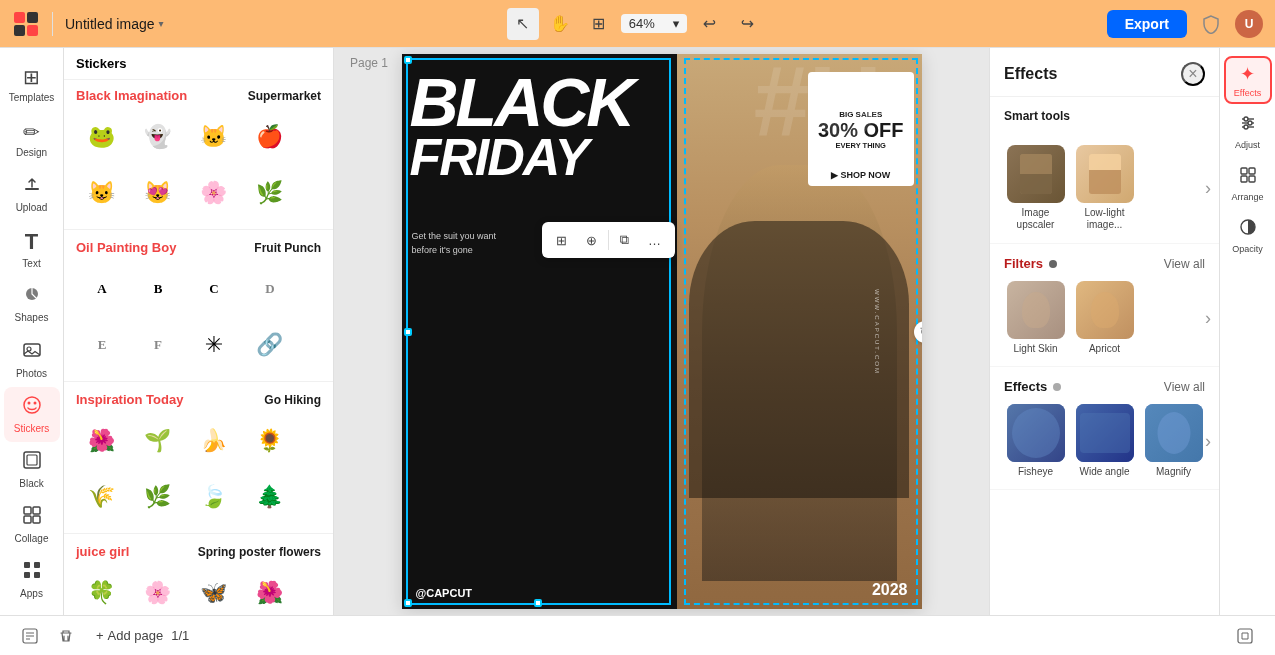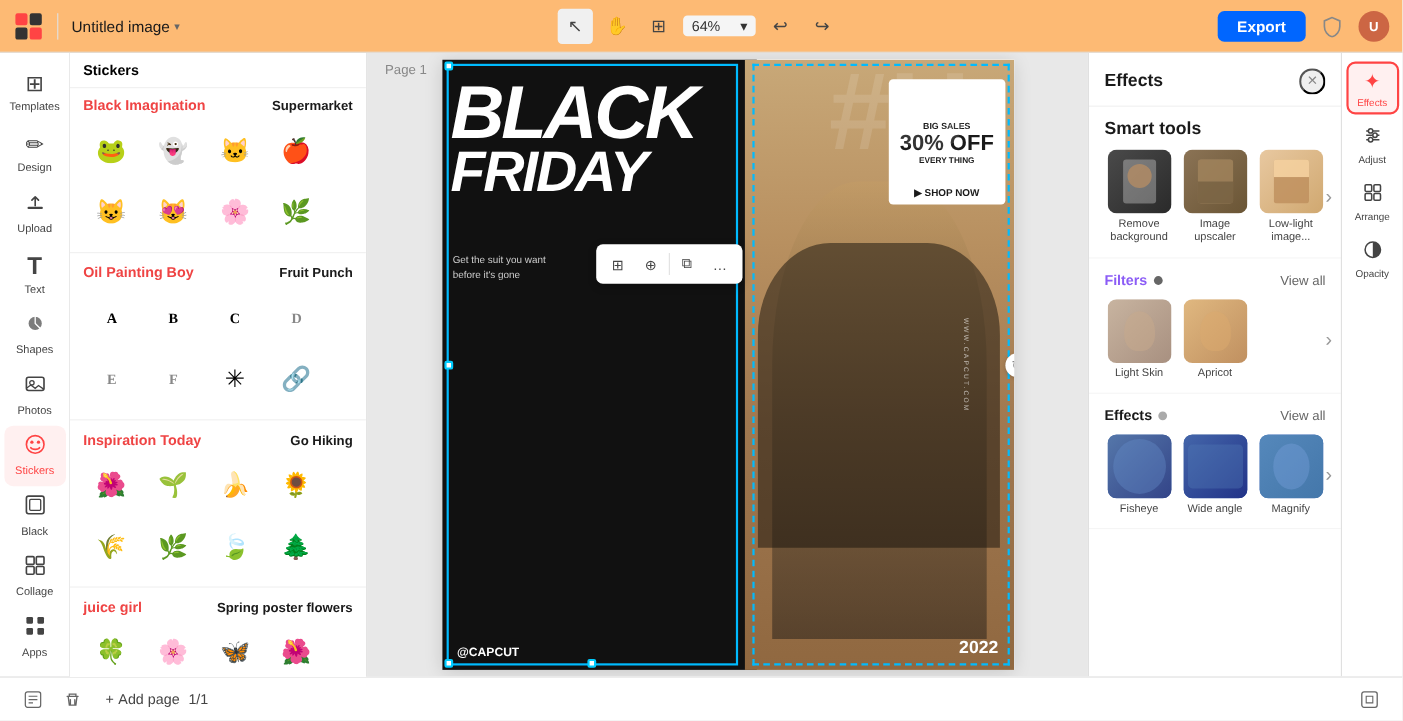--- a/index.html
+++ b/index.html
@@ -63,31 +63,31 @@
     .bottom-left { display: flex; align-items: center; gap: 8px; }
     .bottom-btn { width: 28px; height: 28px; display: flex; align-items: center; justify-content: center; cursor: pointer; color: #666; border-radius: 4px; font-size: 14px; border: none; background: transparent; }
     .add-page-btn { display: flex; align-items: center; gap: 4px; cursor: pointer; font-size: 13px; color: #444; padding: 4px 8px; border-radius: 4px; }
 
     
     .effects-panel { width: 230px; background: #fff; border-left: 1px solid #e0e0e0; display: flex; flex-direction: column; overflow-y: auto; flex-shrink: 0; }
     .effects-header { display: flex; align-items: center; justify-content: space-between; padding: 14px 14px 10px; border-bottom: 1px solid #f0f0f0; }
     .effects-title { font-size: 16px; font-weight: 600; color: #1a1a1a; }
     .close-btn { width: 24px; height: 24px; display: flex; align-items: center; justify-content: center; cursor: pointer; color: #888; border-radius: 50%; font-size: 16px; }
     .effects-section { padding: 12px 14px; border-bottom: 1px solid #f5f5f5; }
-    .effects-section-title { font-size: 16px; font-weight: 600; color: #1a1a1a; margin-bottom: 9px; }
+    .effects-section-title { font-size: 12px; font-weight: 600; color: #1a1a1a; margin-bottom: 22px; }
     .smart-tools-grid { display: grid; grid-template-columns: repeat(3, 1fr); gap: 6px; position: relative; }
     .smart-tool-item { display: flex; flex-direction: column; align-items: center; gap: 4px; cursor: pointer; }
     .smart-tool-thumb { width: 58px; height: 58px; border-radius: 8px; overflow: hidden; background: #e0e0e0; }
     .st-remove { background: linear-gradient(135deg, #555 40%, #888 100%); }
     .st-upscale { background: linear-gradient(135deg, #8B7355 40%, #a08060 100%); }
     .st-lowlight { background: linear-gradient(135deg, #e8c8a0 40%, #f0d8b0 100%); }
     .smart-tool-label { font-size: 10px; color: #444; text-align: center; line-height: 1.2; }
 
     .filters-header { display: flex; align-items: center; justify-content: space-between; margin-bottom: 10px; }
-    .filters-title { font-size: 13px; font-weight: 600; color: #8b5cf6; }
+    .filters-title { font-size: 13px; font-weight: 600; color: #b91c1c; }
     .view-all { font-size: 12px; color: #666; cursor: pointer; }
     .filters-grid { display: grid; grid-template-columns: repeat(3, 1fr); gap: 6px; position: relative; }
     .filter-item { display: flex; flex-direction: column; align-items: center; gap: 4px; cursor: pointer; }
     .filter-thumb { width: 58px; height: 58px; border-radius: 8px; overflow: hidden; }
     .filter-light-skin { background: linear-gradient(135deg, #d4c4b0 0%, #c4b49f 100%); }
     .filter-natural { background: linear-gradient(135deg, #c8b896 0%, #b8a886 100%); }
     .filter-apricot { background: linear-gradient(135deg, #e8c09a 0%, #d8b08a 100%); }
     .filter-label { font-size: 10px; color: #444; text-align: center; }
 
     .effects-label { font-size: 13px; font-weight: 600; color: #1a1a1a; }
@@ -342,21 +342,21 @@
       <div style="position:absolute;top:18px;right:8px;background:#fff;padding:6px 10px;border-radius:4px;text-align:center;min-width:90px;">
         <span style="display:block;font-size:8px;font-weight:700;color:#1a1a1a;margin-top:32px;">BIG SALES</span>
         <span style="display:block;font-size:20px;font-weight:900;color:#1a1a1a;line-height:1.1;">30% OFF</span>
         <span style="display:block;font-size:7.5px;font-weight:700;color:#1a1a1a;">EVERY THING</span>
         <span style="display:block;font-size:9px;font-weight:700;color:#1a1a1a;margin-top:20px;">▶ SHOP NOW</span>
       </div>
 
       <div style="position:absolute;top:-10px;right:40px;font-size:100px;font-weight:900;color:rgba(255,255,255,0.12);pointer-events:none;">#U</div>
 
       <div style="position:absolute;bottom:10px;left:14px;color:#fff;font-size:11px;font-weight:600;">@CAPCUT</div>
-      <div style="position:absolute;bottom:10px;right:14px;color:#fff;font-size:16px;font-weight:700;">2022</div>
+      <div style="position:absolute;bottom:10px;right:14px;color:#fff;font-size:16px;font-weight:700;">2028</div>
 
       <div style="position:absolute;top:0;left:0;right:0;bottom:0;pointer-events:none;">
 
         <div style="position:absolute;top:4px;left:4px;width:51%;height:calc(100% - 8px);border:2px solid #00bbff;">
           <div class="selection-handle handle-tl"></div>
           <div class="selection-handle handle-bl"></div>
           <div class="selection-handle handle-ml"></div>
           <div class="selection-handle handle-bm"></div>
         </div>
 
@@ -379,31 +379,20 @@
 
   <div class="effects-panel">
     <div class="effects-header">
       <span class="effects-title">Effects</span>
       <button class="close-btn">×</button>
     </div>
 
     <div class="effects-section">
       <div class="effects-section-title">Smart tools</div>
       <div class="smart-tools-grid">
-        <div class="smart-tool-item">
-          <div class="smart-tool-thumb st-remove">
-            <div style="width:100%;height:100%;display:flex;align-items:center;justify-content:center;background:linear-gradient(135deg,#4a4a4a,#2a2a2a);">
-              <div style="width:30px;height:40px;background:rgba(255,255,255,0.3);border-radius:3px;position:relative;">
-                <div style="position:absolute;top:4px;left:4px;width:22px;height:22px;background:rgba(180,140,100,0.8);border-radius:50%;"></div>
-              </div>
-            </div>
-          </div>
-          <span class="smart-tool-label">Remove
-background</span>
-        </div>
         <div class="smart-tool-item">
           <div class="smart-tool-thumb st-upscale">
             <div style="width:100%;height:100%;display:flex;align-items:center;justify-content:center;background:linear-gradient(135deg,#8B7355,#6a5535);">
               <div style="width:32px;height:40px;background:rgba(200,170,130,0.5);border-radius:3px;overflow:hidden;">
                 <div style="width:100%;height:50%;background:rgba(150,120,80,0.6);"></div>
                 <div style="width:100%;height:50%;background:rgba(100,80,50,0.6);"></div>
               </div>
             </div>
           </div>
           <span class="smart-tool-label">Image

